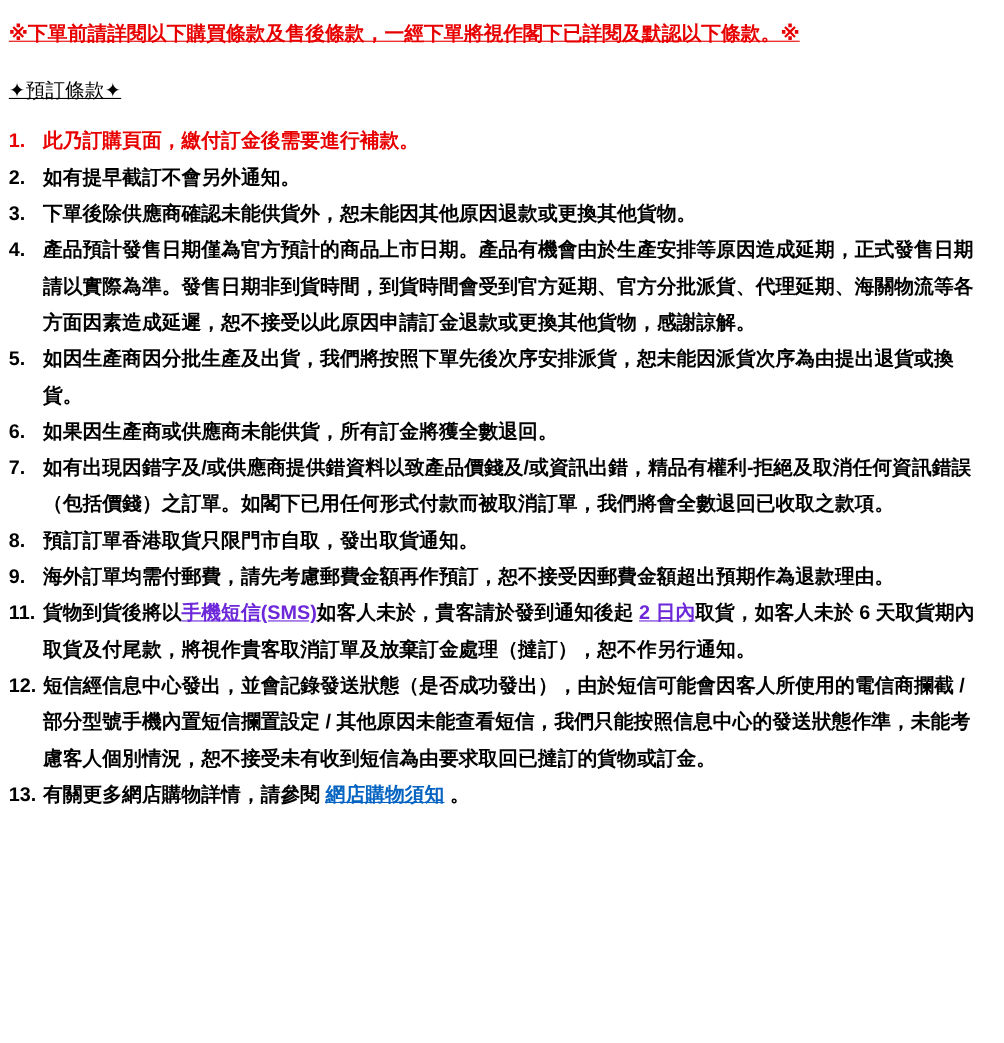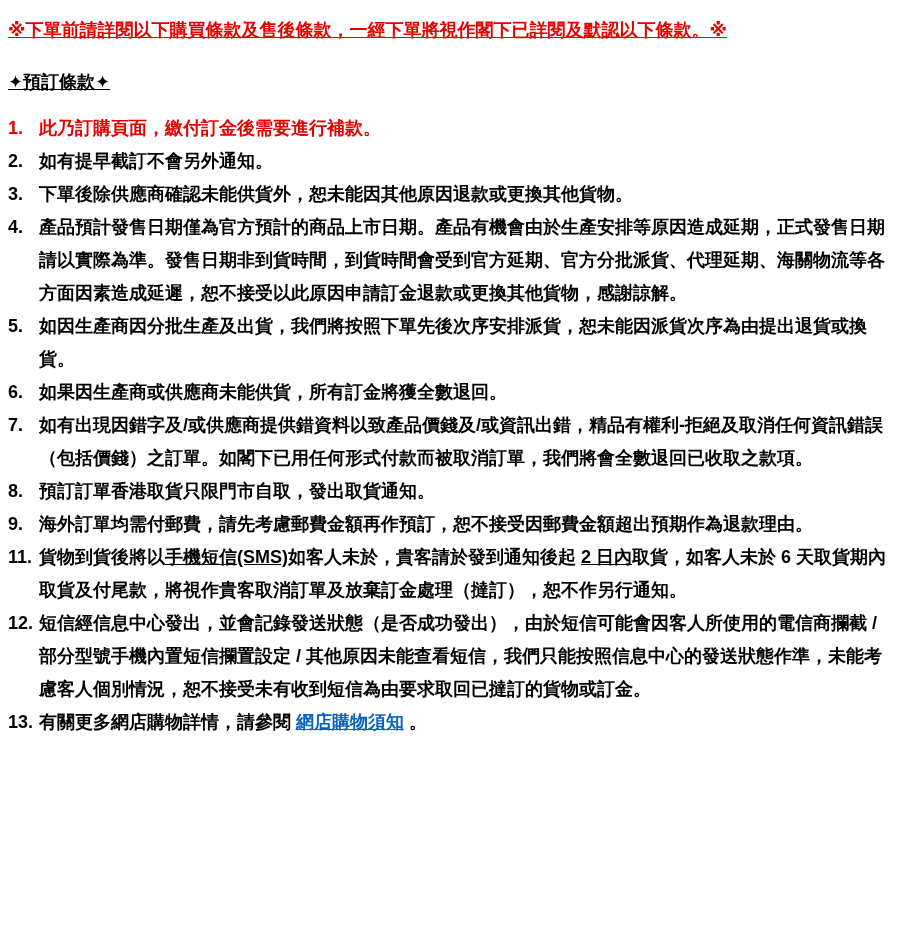--- a/index.html
+++ b/index.html
@@ -25,42 +25,42 @@
     line-height: 28px;
     margin: 6px 0 0 0;
     font-weight: bold;
   }
   .section-heading {
     color: #000000;
     text-decoration: underline;
     font-size: 18px;
     line-height: 28px;
     margin: 24px 0 0 0;
-    font-weight: bold;
+    font-weight: normal;
   }
   .terms-list {
     margin-top: 16px;
   }
   .term-item {
     display: flex;
     align-items: flex-start;
   }
   .term-num {
     flex: 0 0 31px;
     white-space: nowrap;
   }
   .term-text {
     flex: 1;
   }
   .term-item.red,
   .term-item.red .term-num {
     color: #e80000;
   }
   .red-underline {
-    color: #000000;
+    color: #6d28d9;
     text-decoration: underline;
   }
   .link {
     color: #0563c1;
     text-decoration: underline;
     cursor: pointer;
   }
 </style>
 </head>
 <body>

